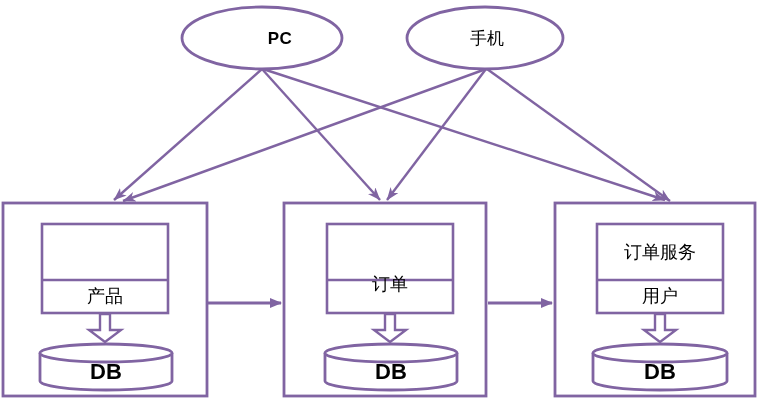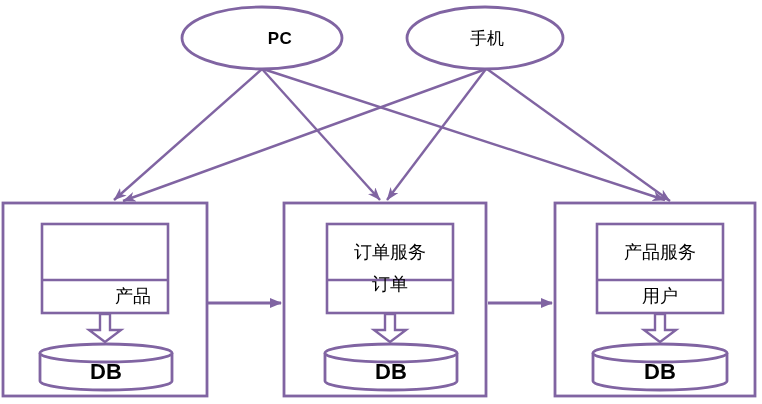--- a/index.html
+++ b/index.html
@@ -91,24 +91,23 @@
       <path d="M325,353 v28 a66,9 0 0 0 132,0 v-28"></path>
       <ellipse cx="391" cy="353" rx="66" ry="9"></ellipse>
       <path d="M593,353 v28 a67,9 0 0 0 134,0 v-28"></path>
       <ellipse cx="660" cy="353" rx="67" ry="9"></ellipse>
     </g>
   </svg>
 
   <div class="label client-label bold" style="left:262px; top:38px;padding-left:36px;">PC</div>
   <div class="label client-label" style="left:487px; top:38px;">手机</div>
 
-  <div class="label entity-label" style="left:105px; top:296px;margin-left:28px;">产品</div>
+  <div class="label entity-label" style="left:105px; top:296px;">产品</div>
   <div class="label db-label" style="left:106px; top:372px;">DB</div>
 
-  <div class="label service-label" style="left:390px; top:252px;">订单服务</div>
   <div class="label entity-label" style="left:390px; top:284px;">订单</div>
   <div class="label db-label" style="left:391px; top:372px;">DB</div>
 
-  <div class="label service-label" style="left:660px; top:252px;">产品服务</div>
+  <div class="label service-label" style="left:660px; top:252px;">订单服务</div>
   <div class="label entity-label" style="left:660px; top:296px;text-align:center;">用户</div>
   <div class="label db-label" style="left:660px; top:372px;">DB</div>
 
 </div>
 
 </body></html>

